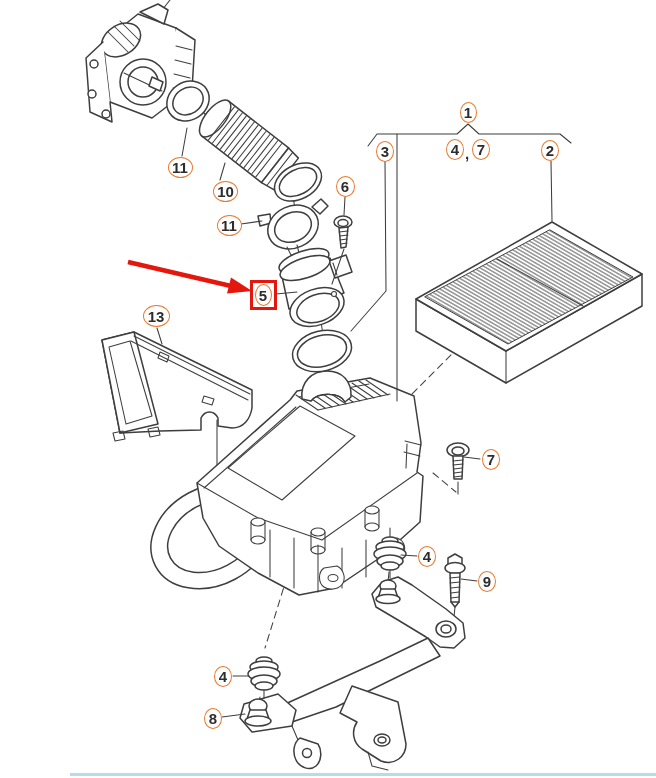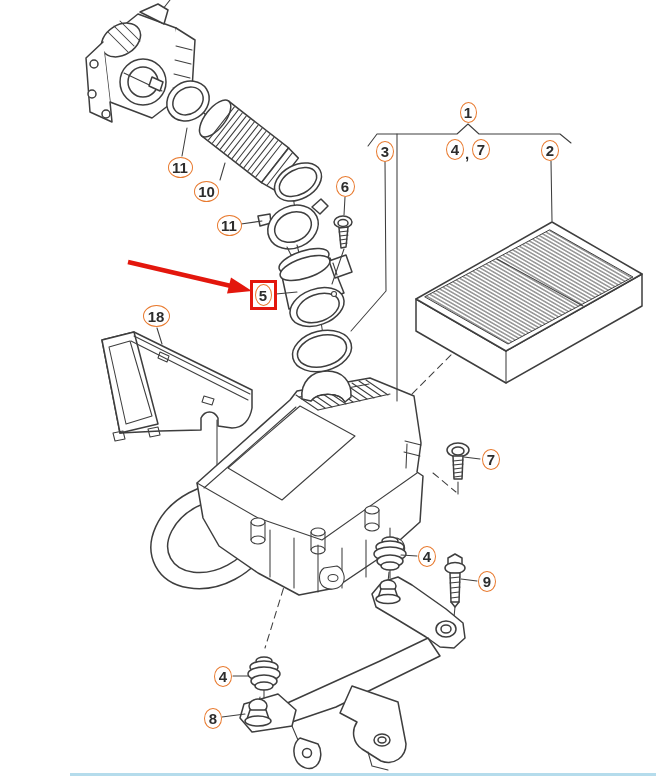--- a/index.html
+++ b/index.html
@@ -284,30 +284,30 @@
   </g>
 
   <g>
     <path class="redline" d="M128,262 L231,286" stroke-width="4.5"></path>
     <polygon class="redfill" points="252,291 227,293.5 231,277.5"></polygon>
   </g>
 </svg>
 
 <div id="callout-layer">
       <div class="callout" style="width: 25px; height: 21px; left: 167.5px; top: 156.5px;">11</div>
-      <div class="callout" style="width: 25px; height: 21px; left: 194px; top: 180.5px;">10</div>
+      <div class="callout" style="width: 25px; height: 21px; left: 213px; top: 180.5px;">10</div>
       <div class="callout" style="width: 25px; height: 21px; left: 216.5px; top: 214.5px;">11</div>
       <div class="callout" style="width: 19px; height: 21px; left: 335.5px; top: 175.5px;">6</div>
       <div class="callout" style="width: 17px; height: 21px; left: 459.5px; top: 101.5px;">1</div>
       <div class="callout" style="width: 18px; height: 21px; left: 376px; top: 140.5px;">3</div>
       <div class="callout" style="width: 18px; height: 21px; left: 446px; top: 138.5px;">4</div>
       <span class="comma" style="left: 465px; top: 145px;">,</span>
       <div class="callout" style="width: 18px; height: 21px; left: 472px; top: 138.5px;">7</div>
       <div class="callout" style="width: 18px; height: 21px; left: 541px; top: 139.5px;">2</div>
-      <div class="callout" style="width: 27px; height: 22px; left: 142.5px; top: 305px;">18</div>
+      <div class="callout" style="width: 27px; height: 22px; left: 142.5px; top: 305px;">13</div>
       <div class="hl-box" style="left: 249.5px; top: 280px; width: 27px; height: 30px;">
         <div class="callout" style="width: 17px; height: 22px;">5</div>
       </div>
       <div class="callout" style="width: 18px; height: 21px; left: 482px; top: 448.5px;">7</div>
       <div class="callout" style="width: 18px; height: 21px; left: 418px; top: 545.5px;">4</div>
       <div class="callout" style="width: 18px; height: 21px; left: 478px; top: 570.5px;">9</div>
       <div class="callout" style="width: 18px; height: 21px; left: 214px; top: 665.5px;">4</div>
       <div class="callout" style="width: 18px; height: 21px; left: 204px; top: 707.5px;">8</div>
     </div>
 

